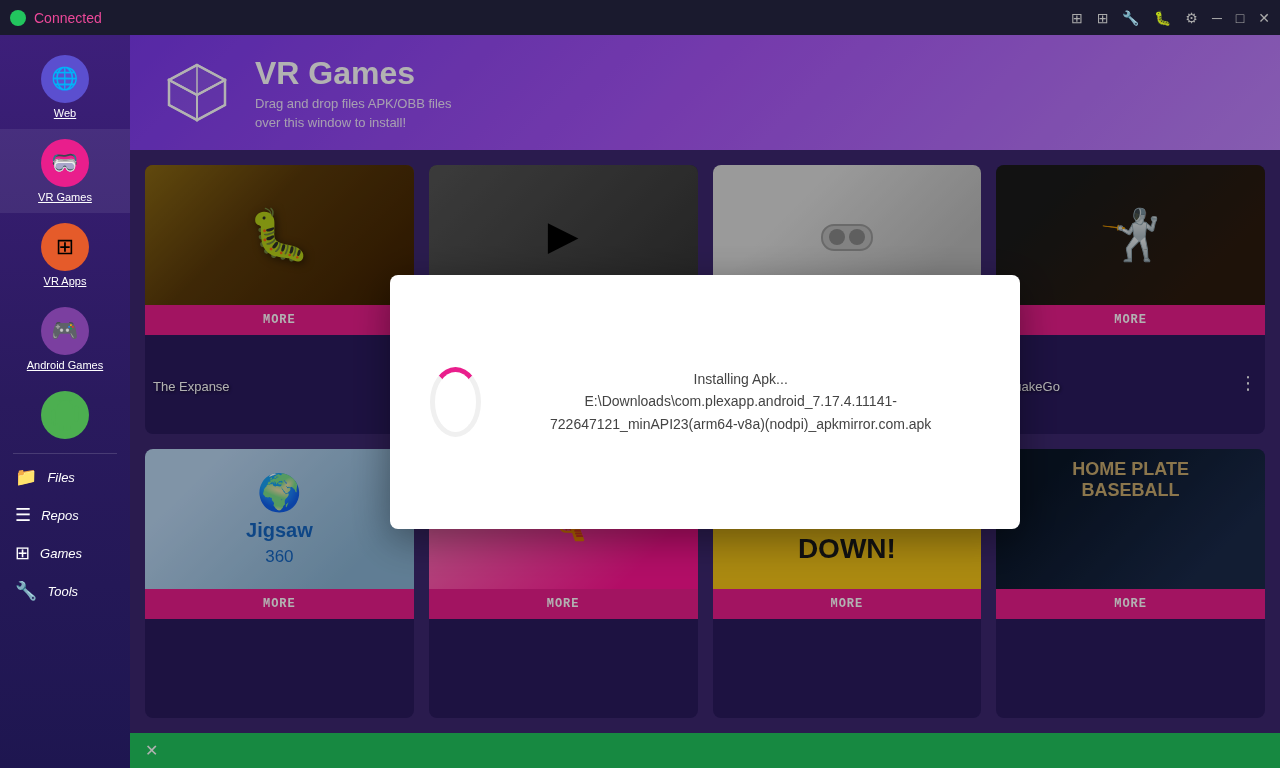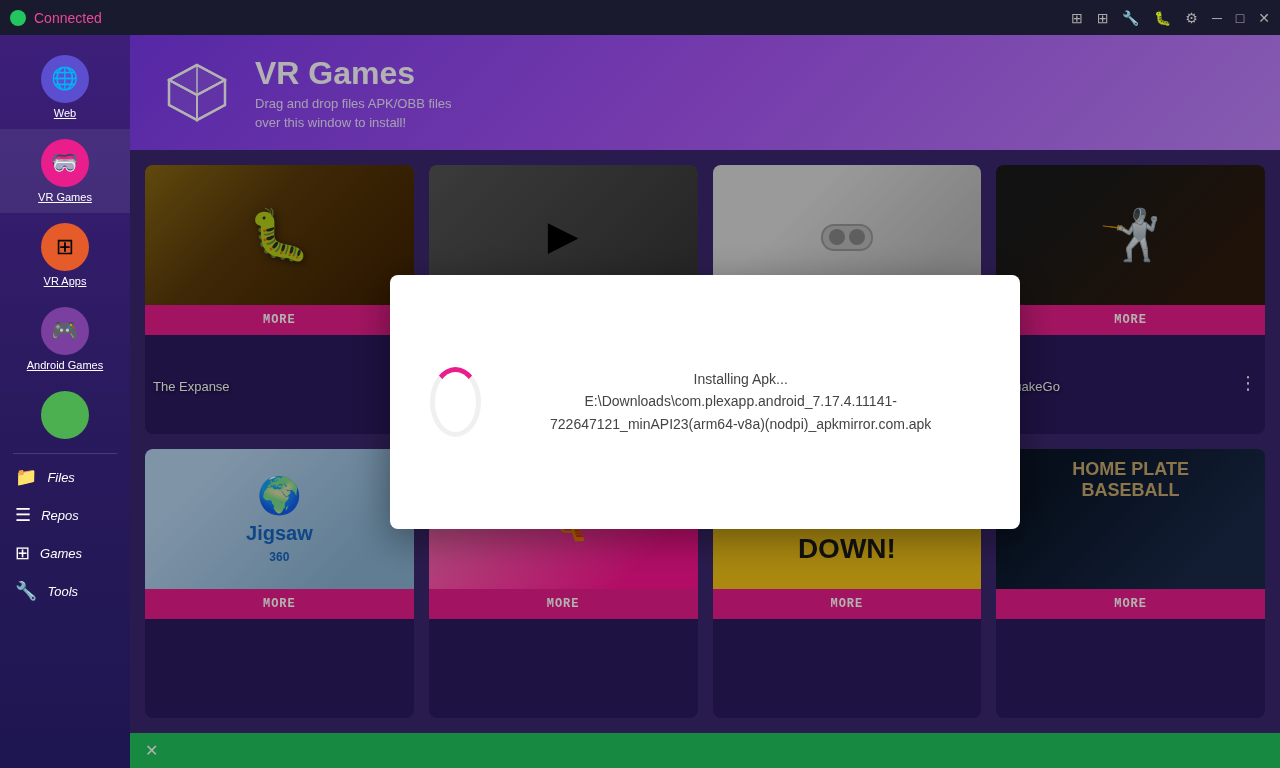--- a/index.html
+++ b/index.html
@@ -444,21 +444,21 @@
         </div>
         <span class="game-card-label">QuakeGo</span>
         <span class="game-card-menu">⋮</span>
         <button class="game-card-more">MORE</button>
       </div>
 
       <div class="game-card">
         <div class="game-bg-jigsaw" style="display:flex;flex-direction:column;align-items:center;justify-content:center;gap:5px;">
           <span style="font-size:36px;">🌍</span>
           <span class="jigsaw-text" style="font-size:20px;font-weight:900;color:#1565c0;">Jigsaw</span>
-          <span style="font-size:12px;font-weight:700;color:#1565c0;">360</span>
+          <span style="font-size:17px;font-weight:400;color:#1565c0;">360</span>
         </div>
         <button class="game-card-more" style="background:#e91e8c;color:white;border:none;width:100%;padding:8px;font-size:12px;font-weight:700;cursor:pointer;letter-spacing:1px;">MORE</button>
       </div>
 
       <div class="game-card">
         <div class="game-bg-protect" style="display:flex;align-items:center;justify-content:center;">
           <span style="font-size:50px;">🔫</span>
         </div>
         <button class="game-card-more" style="background:#e91e8c;color:white;border:none;width:100%;padding:8px;font-size:12px;font-weight:700;cursor:pointer;letter-spacing:1px;">MORE</button>
       </div>

